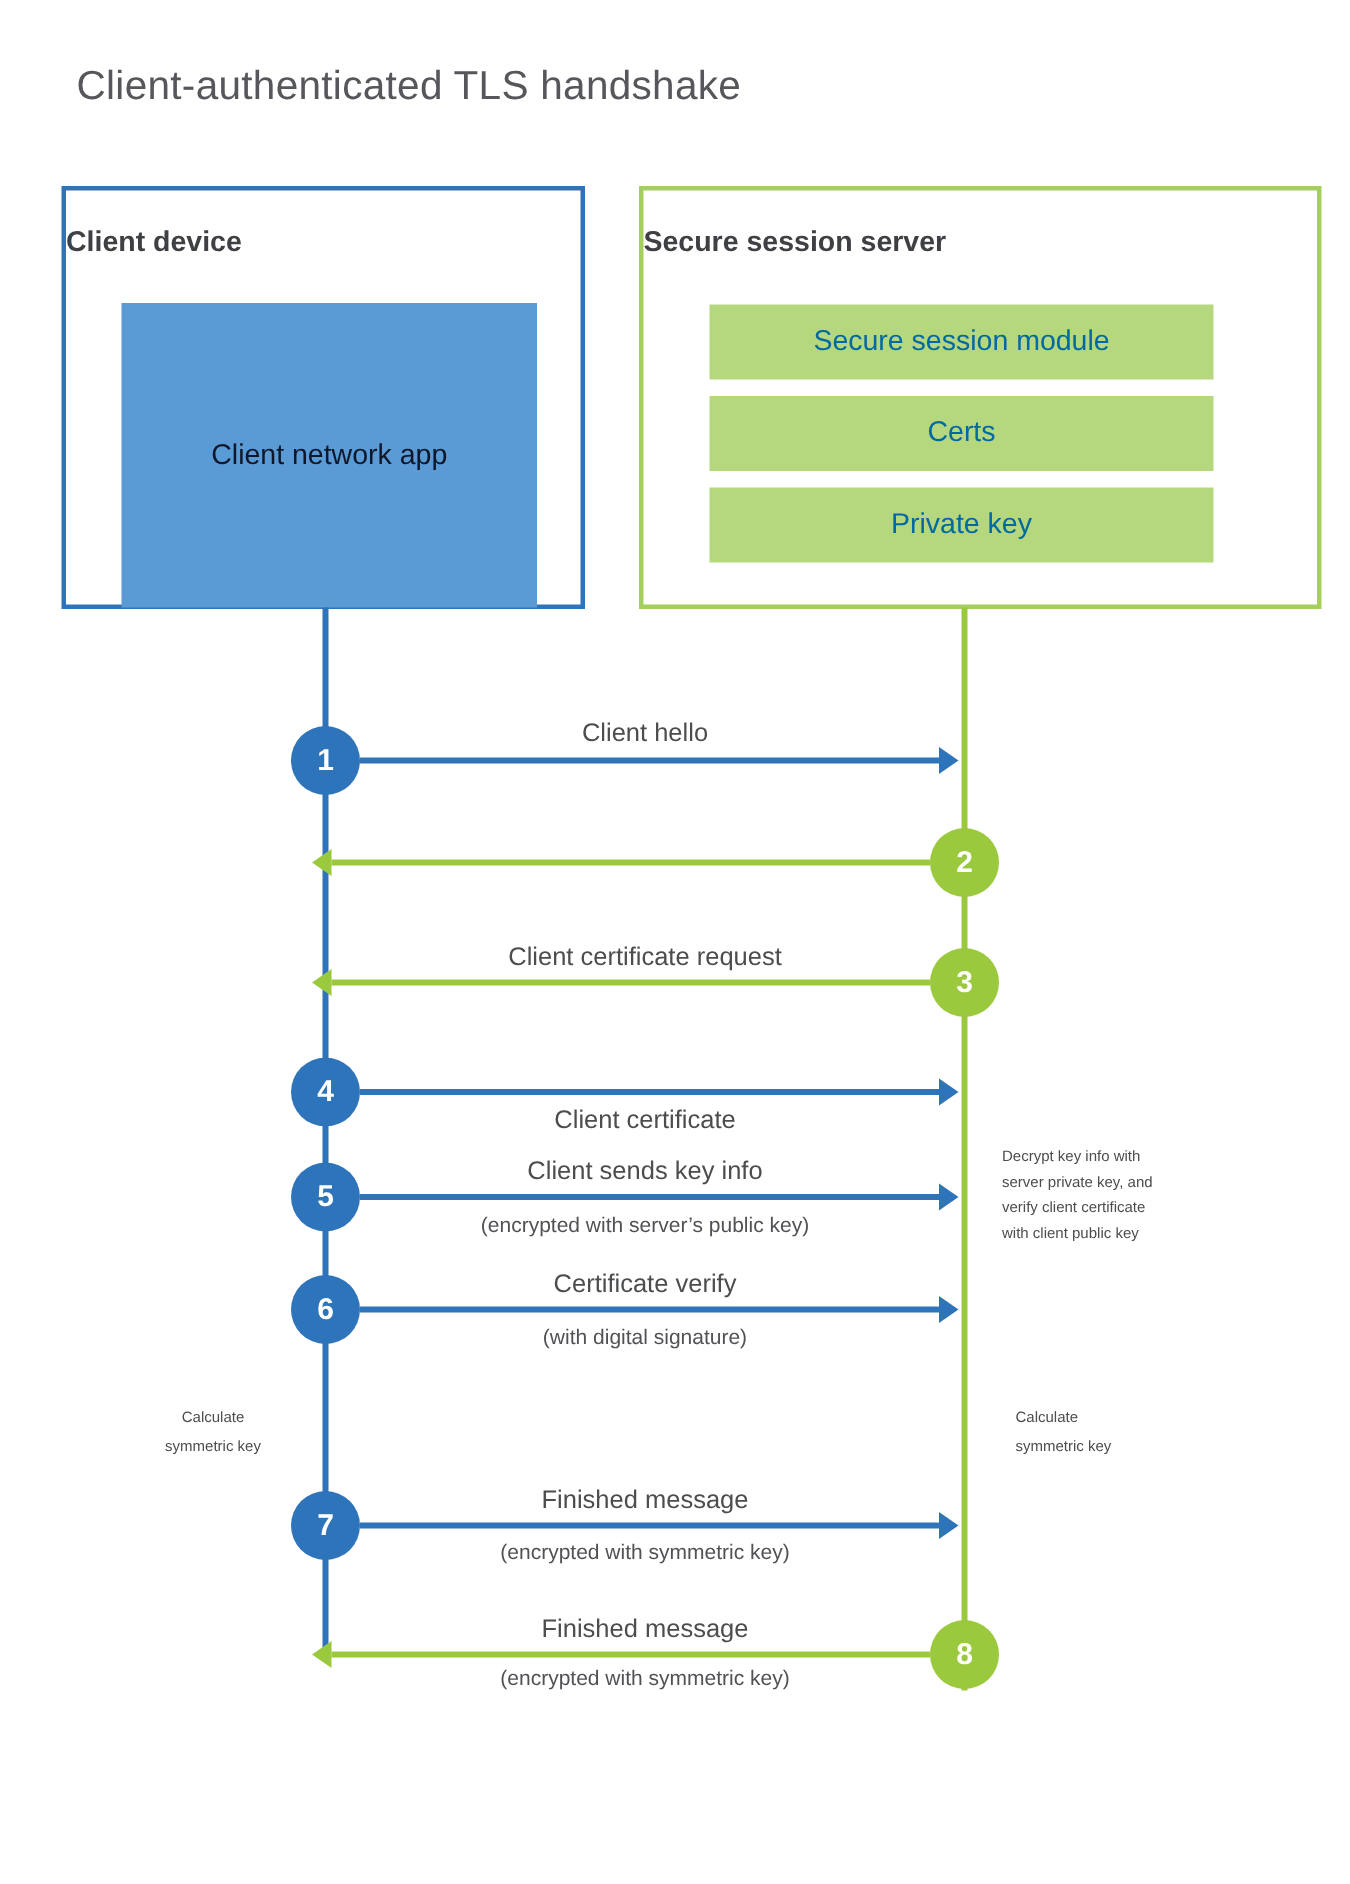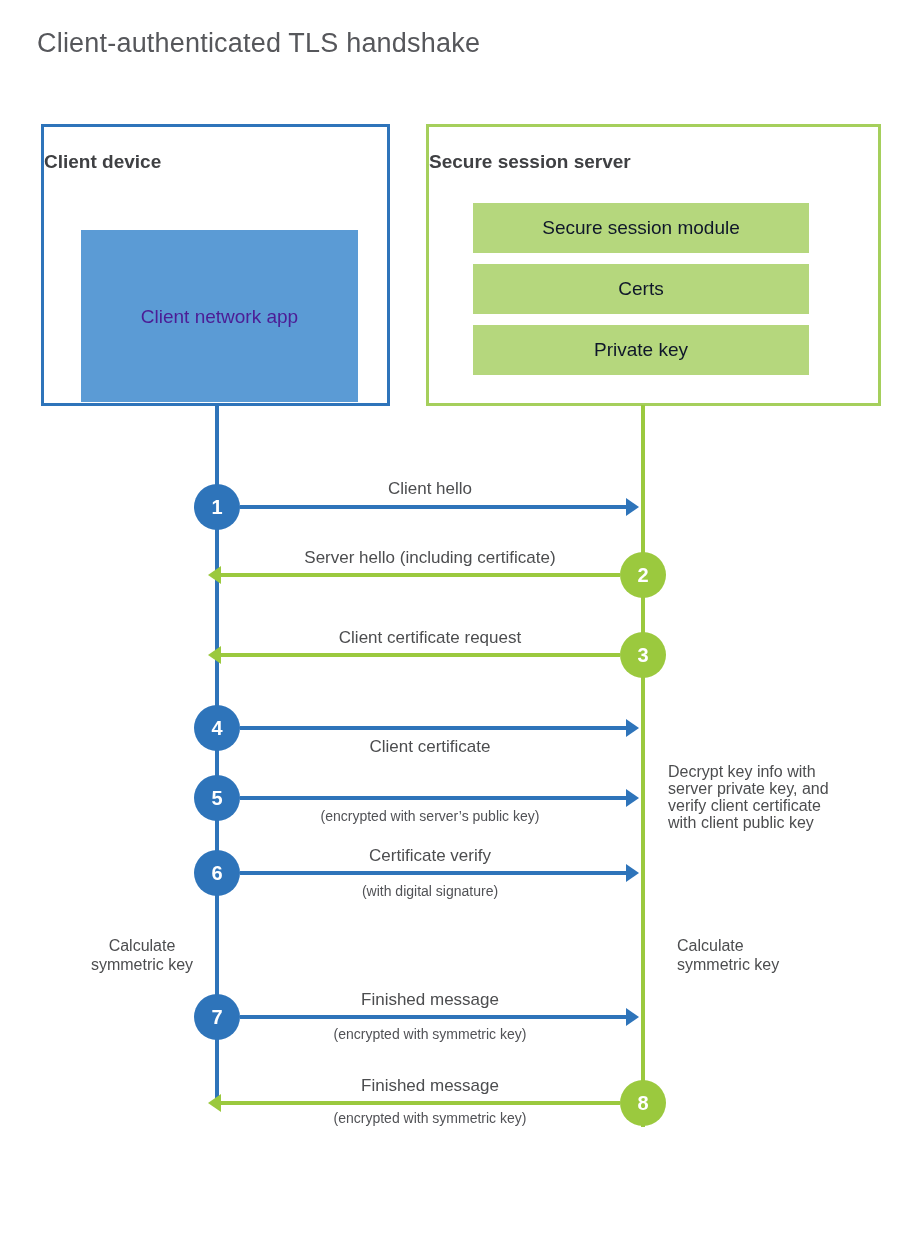--- a/index.html
+++ b/index.html
@@ -1,30 +1,30 @@
 <!DOCTYPE html>
 <html style="--blue: #2e74ba; --blue-fill: #5b9bd5; --green: #9bc93e; --green-border: #a5cf5c; --green-bar: #b5d77d;"><head>
 <meta charset="utf-8">
 <style>
   html,body{margin:0;padding:0;background:#fff;}
   .canvas{position:relative;width:900px;height:1256px;background:#ffffff;overflow:hidden;
           font-family:"Liberation Sans",sans-serif;}
-  .title{position:absolute;left:37px;top:28px;margin:0;font-size:27px;font-weight:400;
+  .title{position:absolute;left:37px;top:28px;margin:14px;font-size:27px;font-weight:400;
          color:#56575b;letter-spacing:.2px;}
   
   .box{position:absolute;top:124px;height:282px;background:#fff;box-sizing:border-box;}
   .client-box{left:41px;width:349px;border:3px solid var(--blue);}
   .server-box{left:426px;width:455px;border:3px solid var(--green-border);}
   .box-title{margin-top:24px;font-size:19px;font-weight:700;color:#3f4043;}
-  .client-module{position:absolute;left:37px;top:75px;width:277px;height:172px;
-                 background:var(--blue-fill);color:#4c1d95;font-size:19px;line-height:27px;
+  .client-module{position:absolute;left:37px;top:75px;width:277px;height:203px;
+                 background:var(--blue-fill);color:#0f172a;font-size:19px;line-height:27px;
                  display:flex;align-items:center;justify-content:center;text-align:center;
-                 padding:0 45px;box-sizing:border-box;margin-top:28px;}
+                 padding:0 45px;box-sizing:border-box;}
   .server-bar{position:absolute;left:44px;width:336px;height:50px;background:var(--green-bar);
-              color:#0f172a;font-size:19px;text-align:center;line-height:50px;}
+              color:#0369a1;font-size:19px;text-align:center;line-height:50px;}
   
   .lifeline{position:absolute;width:4px;}
   .blue-line{left:215px;top:405px;height:700px;background:var(--blue);}
   .green-line{left:641px;top:405px;height:722px;background:var(--green);}
   
   .circle{position:absolute;width:46px;height:46px;border-radius:50%;color:#fff;
           font-size:20px;font-weight:700;display:flex;align-items:center;justify-content:center;}
   .circle.blue{left:194px;background:var(--blue);}
   .circle.green{left:620px;background:var(--green);}
   
@@ -32,21 +32,21 @@
   .arrow-right{left:240px;width:386px;background:var(--blue);}
   .arrow-right::after{content:"";position:absolute;right:-13px;top:-7px;width:0;height:0;
           border-left:13px solid var(--blue);border-top:9px solid transparent;border-bottom:9px solid transparent;}
   .arrow-left{left:221px;width:399px;background:var(--green);}
   .arrow-left::before{content:"";position:absolute;left:-13px;top:-7px;width:0;height:0;
           border-right:13px solid var(--green);border-top:9px solid transparent;border-bottom:9px solid transparent;}
   
   .msg-label{position:absolute;left:180px;width:500px;text-align:center;font-size:17px;color:#4c4d4f;}
   .msg-sub{position:absolute;left:180px;width:500px;text-align:center;font-size:14px;color:#515256;}
   
-  .note{position:absolute;font-size:16px;line-height:17px;color:#4c4d4f;white-space:pre-line;}
+  .note{position:absolute;font-size:10px;line-height:17px;color:#4c4d4f;white-space:pre-line;}
   .note-decrypt{left:668px;top:763px;width:175px;}
   .note-calc-left{left:77px;top:936px;width:130px;text-align:center;line-height:19px;}
   .note-calc-right{left:677px;top:936px;width:130px;text-align:left;line-height:19px;}
 </style>
 </head>
 <body>
 
 <div class="canvas">
 
   <h1 class="title">Client-authenticated TLS handshake</h1>
@@ -63,32 +63,32 @@
     <div class="server-bar" style="top:137px">Certs</div>
   </div>
 
   <div class="lifeline blue-line"></div>
   <div class="lifeline green-line"></div>
 
   <div class="msg-label" style="top:479px">Client hello</div>
   <div class="arrow arrow-right" style="top:505px"></div>
   <div class="circle blue" style="top:484px">1</div>
 
-  <div class="msg-label" style="top:548px">Server hello (including certificate)</div>
   <div class="arrow arrow-left" style="top:573px"></div>
   <div class="circle green" style="top:552px">2</div>
 
   <div class="msg-label" style="top:628px">Client certificate request</div>
   <div class="arrow arrow-left" style="top:653px"></div>
   <div class="circle green" style="top:632px">3</div>
 
   <div class="msg-label" style="top:737px">Client certificate</div>
   <div class="arrow arrow-right" style="top:726px"></div>
   <div class="circle blue" style="top:705px">4</div>
 
+  <div class="msg-label" style="top:771px">Client sends key info</div>
   <div class="arrow arrow-right" style="top:796px"></div>
   <div class="circle blue" style="top:775px">5</div>
   <div class="msg-sub" style="top:808px">(encrypted with server’s public key)</div>
 
   <div class="msg-label" style="top:846px">Certificate verify</div>
   <div class="arrow arrow-right" style="top:871px"></div>
   <div class="circle blue" style="top:850px">6</div>
   <div class="msg-sub" style="top:883px">(with digital signature)</div>
 
   <div class="note note-decrypt">Decrypt key info with

